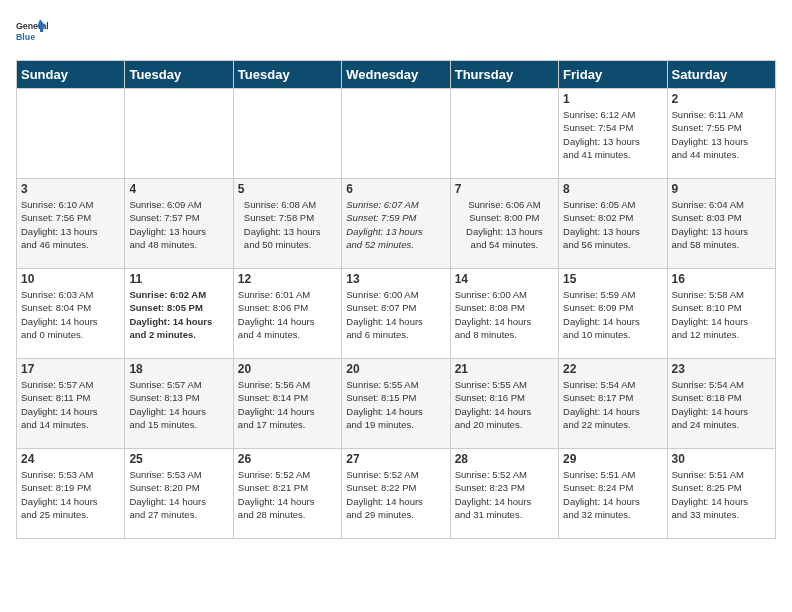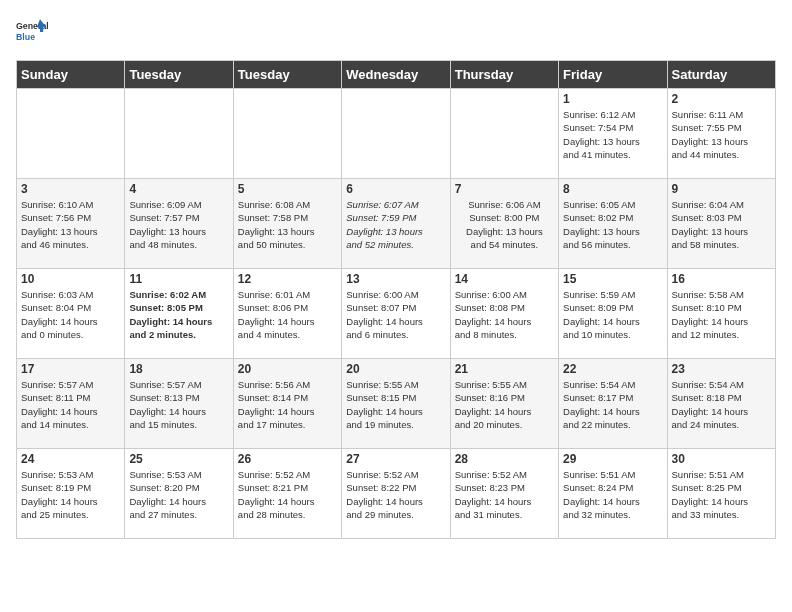--- a/index.html
+++ b/index.html
@@ -36,21 +36,21 @@
     .location-title {
       font-size: 16px;
       color: #555;
     }
     table {
       width: 100%;
       border-collapse: collapse;
       table-layout: fixed;
     }
     th {
-      background-color: #404040;
+      background-color: #0c4a6e;
       color: #fff;
       font-size: 13px;
       font-weight: bold;
       padding: 6px 4px;
       text-align: left;
       border: 1px solid #ccc;
     }
     td {
       border: 1px solid #ccc;
       vertical-align: top;
@@ -138,21 +138,21 @@
         </td>
         <td>
           <div class="day-number">4</div>
           <div class="day-info" style="white-space: pre-line;">Sunrise: 6:09 AM
 Sunset: 7:57 PM
 Daylight: 13 hours
 and 48 minutes.</div>
         </td>
         <td>
           <div class="day-number">5</div>
-          <div class="day-info" style="white-space: pre-line;">Sunrise: 6:08 AM
+          <div class="day-info" style="white-space: pre-line; margin-left: 6px;">Sunrise: 6:08 AM
 Sunset: 7:58 PM
 Daylight: 13 hours
 and 50 minutes.</div>
         </td>
         <td>
           <div class="day-number">6</div>
           <div class="day-info" style="white-space: pre-line; font-style: italic;">Sunrise: 6:07 AM
 Sunset: 7:59 PM
 Daylight: 13 hours
 and 52 minutes.</div>

